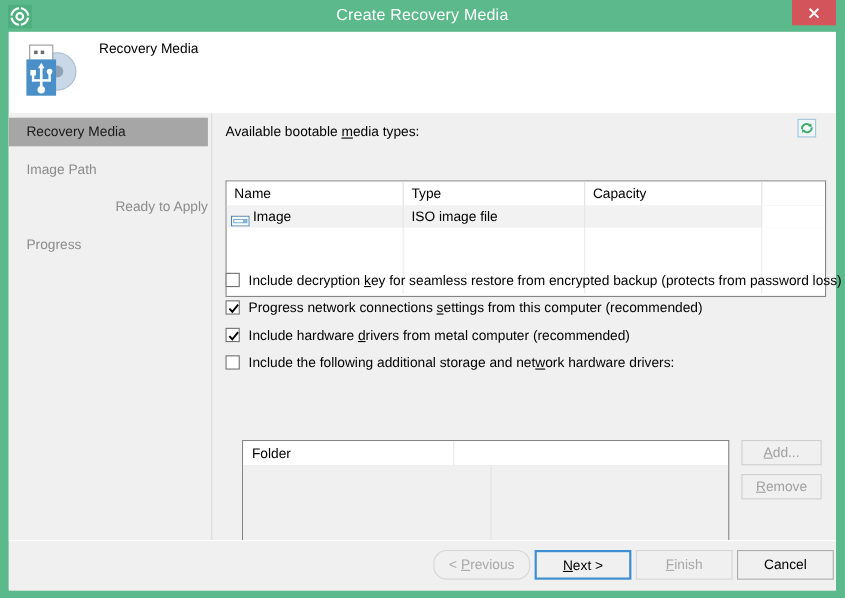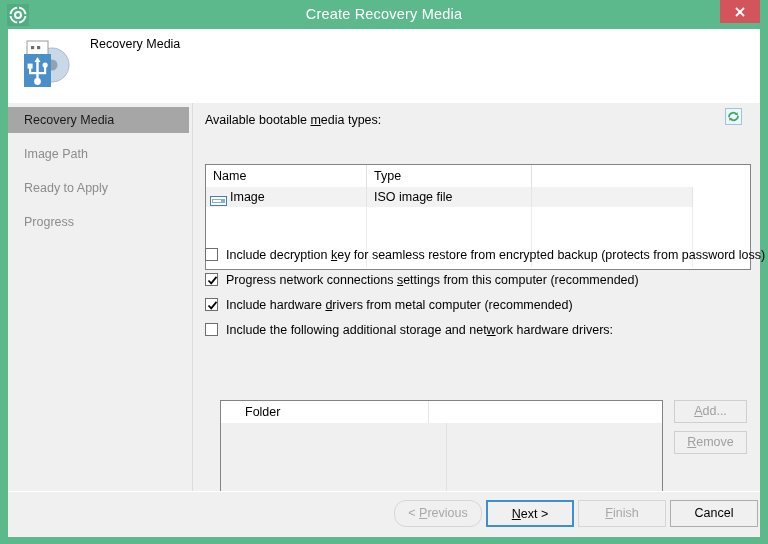--- a/index.html
+++ b/index.html
@@ -214,21 +214,21 @@
 
     <div id="body">
 
       <div id="sidebar">
         <div class="side-item selected" style="top:4px;">
           <span>Recovery Media</span>
         </div>
         <div class="side-item" style="top:38px;">
           <span>Image Path</span>
         </div>
-        <div class="side-item" style="top:72px;">
+        <div class="side-item" style="top:72px;text-align:right;">
           <span>Ready to Apply</span>
         </div>
         <div class="side-item" style="top:106px;">
           <span>Progress</span>
         </div>
       </div>
 
       <div id="panel">
 
         <div id="avail-label"><span>Available bootable </span><span class="ak">m</span><span>edia types:</span></div>
@@ -239,20 +239,21 @@
             <polygon points="11.6,3.2 11.9,6.6 8.6,5.6" fill="#3faa63"></polygon>
             <path d="M12 6.8 A4.3 4.3 0 0 1 4.6 9.9" fill="none" stroke="#3faa63" stroke-width="1.7"></path>
             <polygon points="3.4,11.8 3.1,8.4 6.4,9.4" fill="#3faa63"></polygon>
           </svg>
         </div>
 
         <div id="media-table">
           <div id="media-head">
             <div class="mh" style="left:0;width:161px;">Name</div>
             <div class="mh" style="left:161px;width:165px;">Type</div>
+            <div class="mh" style="left:326px;width:161px;">Capacity</div>
             <div class="mh" style="left:487px;width:57px;border-right:none;"></div>
           </div>
           <div id="media-rows">
             <div class="mrow sel" style="top:0;">
               <div class="mcell name-with-icon" style="left:0;width:161px;">
                 <span class="disc-icon">
                   <svg width="17" height="10" viewBox="0 0 17 10">
                     <rect x="0.5" y="0.5" width="16" height="9" fill="#ffffff" stroke="#4a7fa5" stroke-width="1"></rect>
                     <rect x="2" y="3" width="13" height="4" fill="#7fb2d4"></rect>
                     <rect x="3" y="4" width="8" height="2" fill="#ffffff"></rect>
@@ -308,21 +309,21 @@
           <div class="cblabel"><span>Include hardware </span><span class="ak">d</span><span>rivers from metal computer (recommended)</span></div>
         </div>
 
         <div class="cbrow" style="top:218px;">
           <div class="cbox"></div>
           <div class="cblabel"><span>Include the following additional storage and net</span><span class="ak">w</span><span>ork hardware drivers:</span></div>
         </div>
 
         <div id="folder-table">
           <div id="folder-head">
-            <div class="fh" style="left:16px;width:192px;">Folder</div>
+            <div class="fh" style="left:0;width:192px;">Folder</div>
             <div class="fh" style="left:226px;width:215px;border-right:none;"></div>
           </div>
           <div id="folder-body">
             <div id="folder-colsep"></div>
           </div>
         </div>
 
         <div class="sbtn" style="left:480px;top:297px;"><span class="ak">A</span><span>dd...</span></div>
 
         <div class="sbtn" style="left:480px;top:328px;"><span class="ak">R</span><span>emove</span></div>

